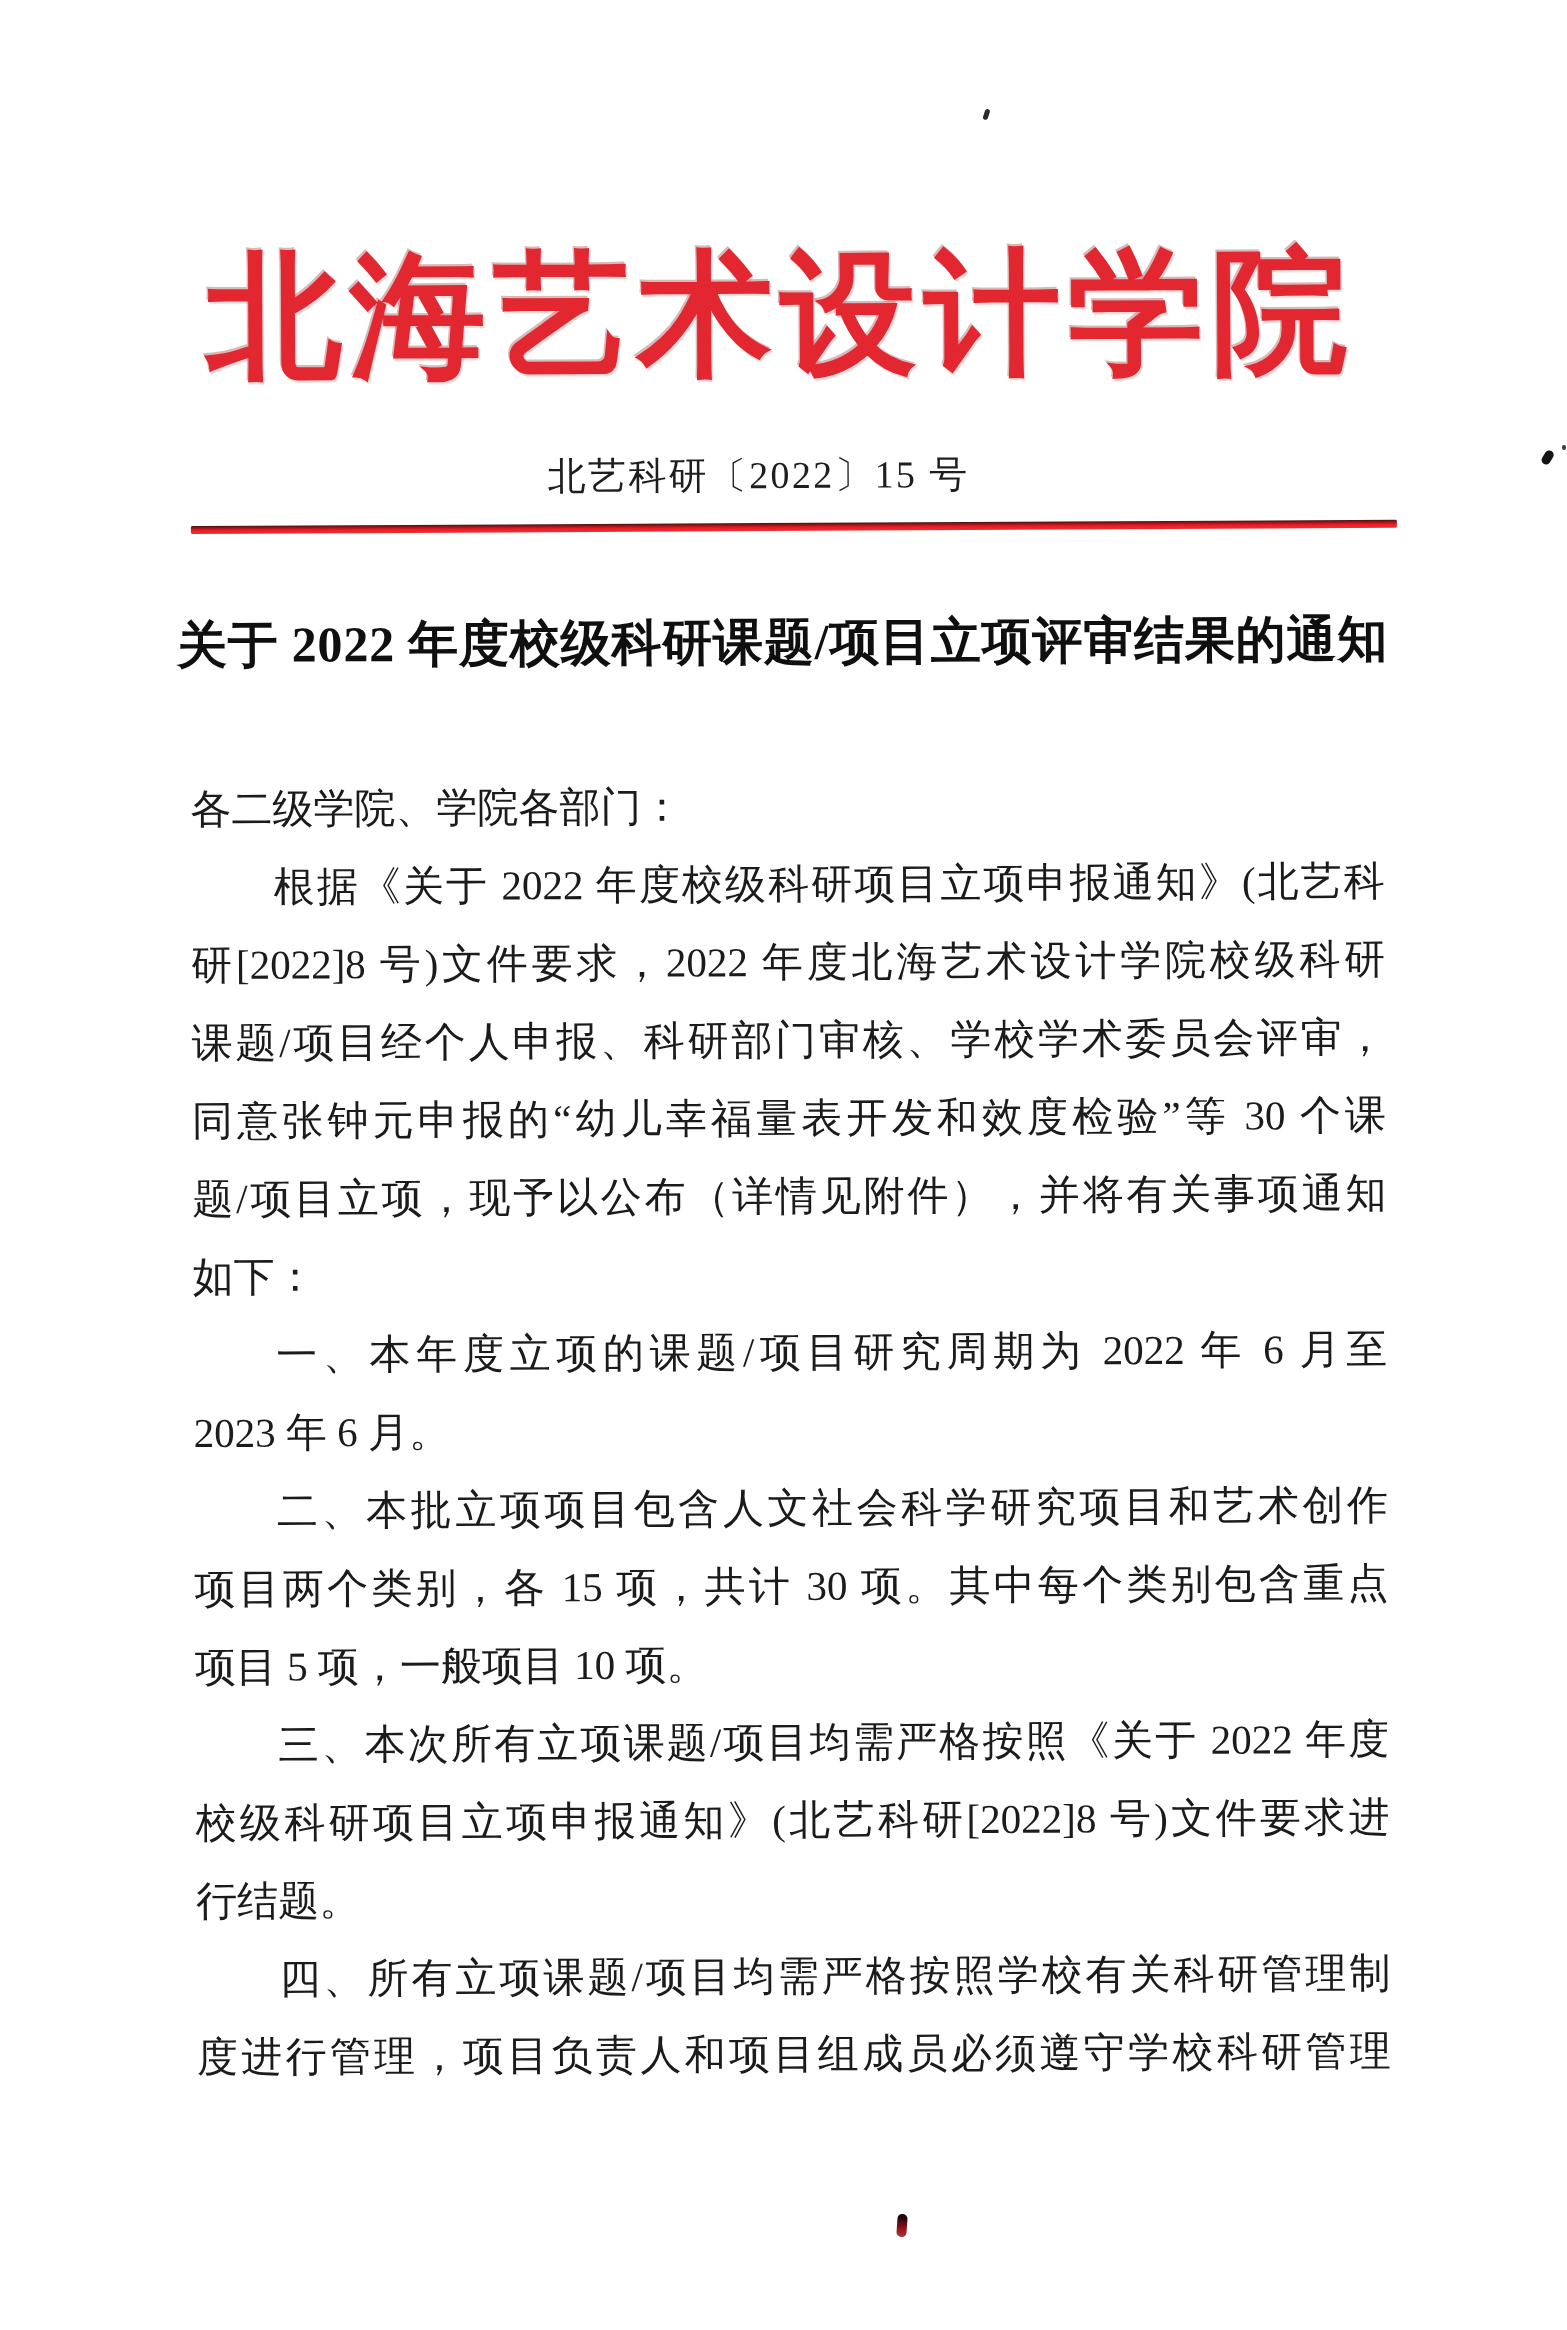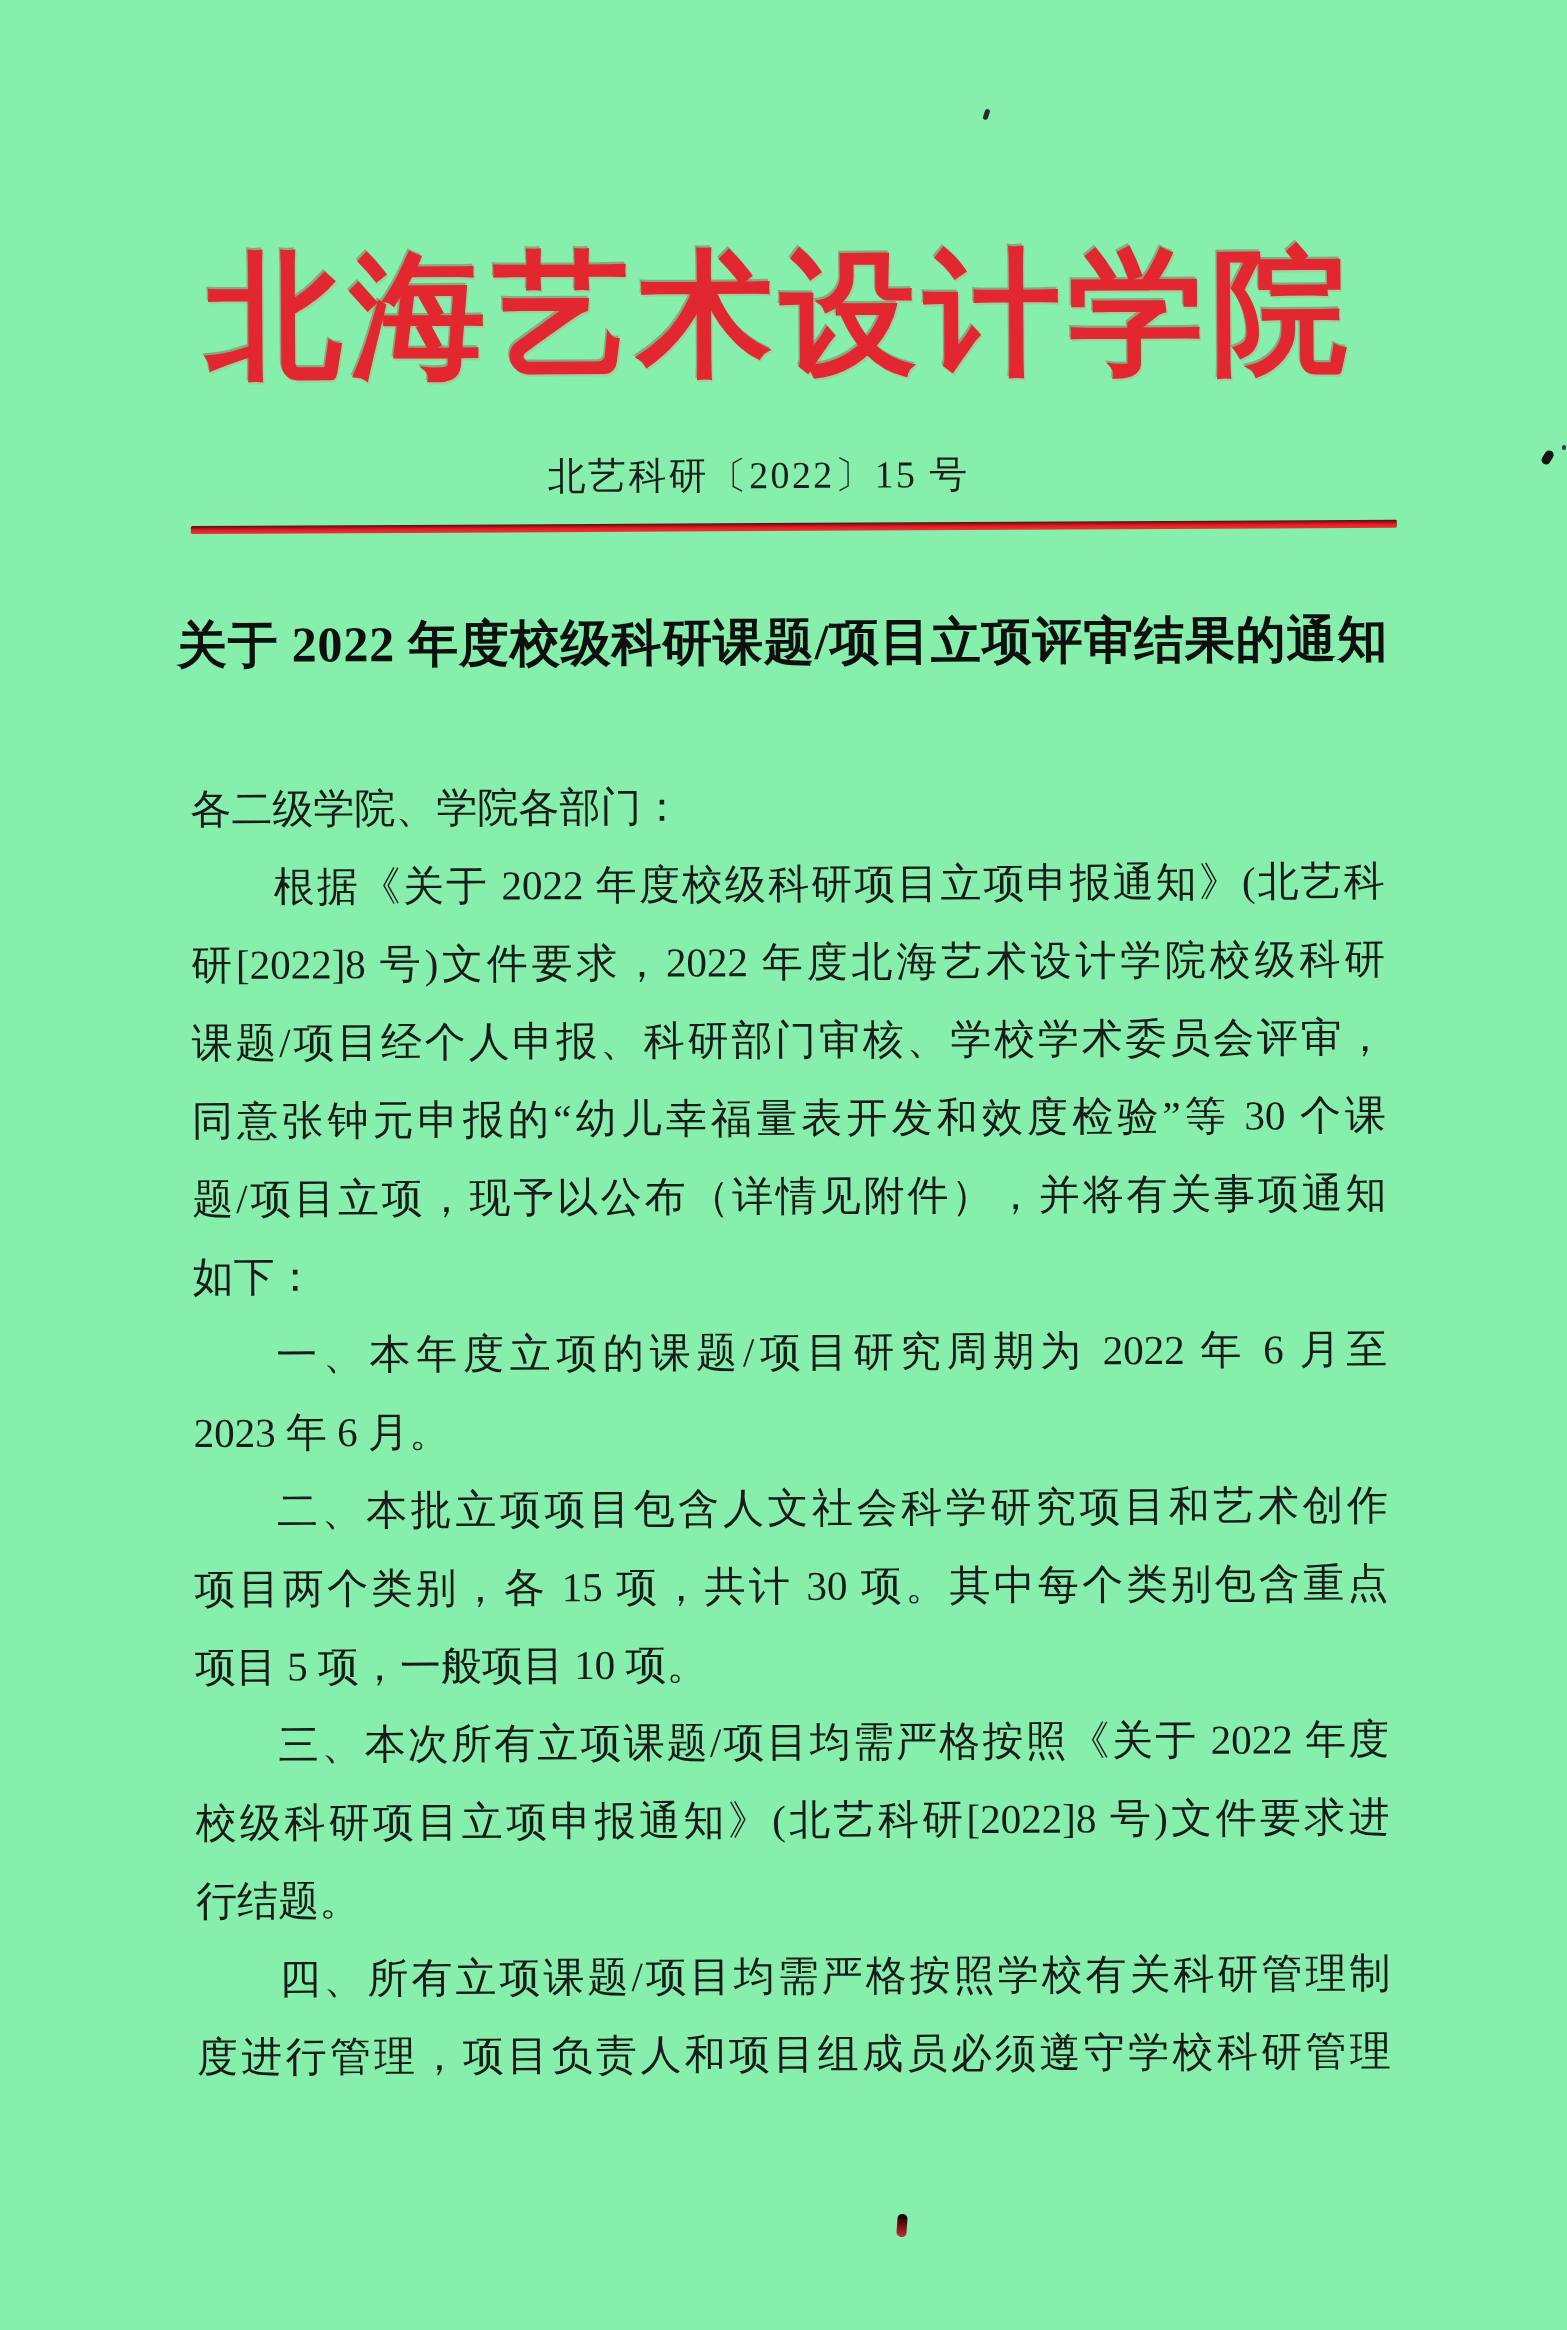--- a/index.html
+++ b/index.html
@@ -1,21 +1,21 @@
 <!DOCTYPE html>
 <html style="--title-red: #e32730; --divider-red: #e81c24; --ink-black: #151515; --mark-red: #8e1018;font-size:12.2px"><head>
 <meta charset="utf-8">
 <style>
   html, body { margin: 0; padding: 0; background: #e9e9e9; }
   .page {
     position: relative;
     width: 1568px;
     height: 2330px;
     margin: 0 auto;
-    background: #86efac;
+    background: #ffffff;
     overflow: hidden;
     font-family: "Liberation Serif", "DejaVu Serif", serif;
     color: #1c1c1c;
   }
   .tilt {
     position: absolute;
     inset: 0;
     transform: rotate(-0.3deg);
     transform-origin: 50% 40%;
   }

